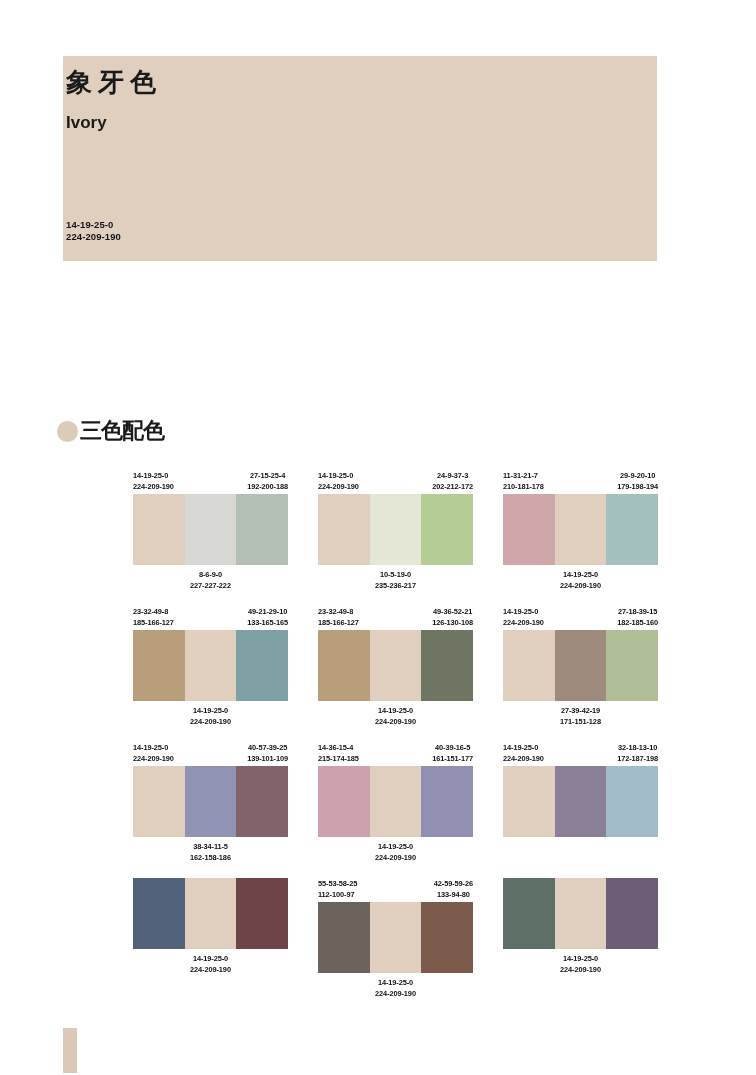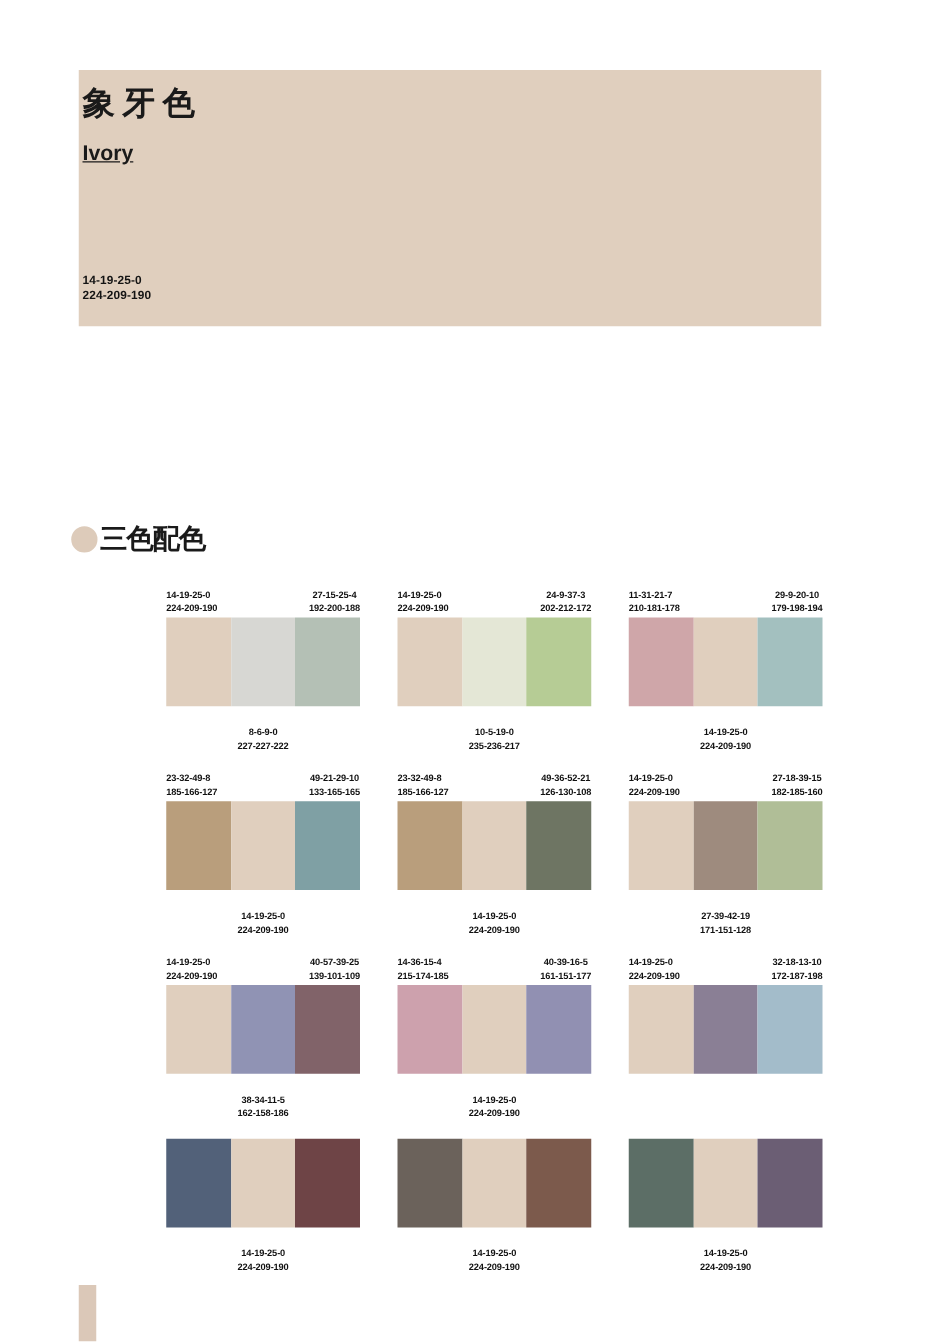--- a/index.html
+++ b/index.html
@@ -36,21 +36,20 @@
     font-family: Liberation Serif, serif;
   }
   #header-en-name {
     position: absolute;
     left: 66px;
     top: 114px;
     font-size: 17px;
     font-weight: bold;
     color: #1a1a1a;
     line-height: 1;
-    text-decoration: underline;
   }
   #header-codes {
     position: absolute;
     left: 66px;
     top: 219px;
     font-size: 9.5px;
     font-weight: bold;
     color: #141414;
     line-height: 12px;
     letter-spacing: 0.1px;
@@ -109,21 +108,21 @@
   }
   .code-block.left  { text-align: left; }
   .code-block.right { text-align: center; }
   .combo-swatches {
     display: flex;
     width: 155px;
     height: 71px;
   }
   .swatch { flex: 1 1 0; height: 100%; }
   .combo-bottom-label {
-    margin-top: 15px;
+    margin-top: 4px;
     text-align: center;
   }
   .combo-bottom-label .code-block { text-align: center; }
 
   
   #page-marker {
     position: absolute;
     left: 63px;
     top: 1028px;
     width: 14px;
@@ -356,20 +355,30 @@
         <div class="swatch" style="background: rgb(110, 68, 70);"></div>
       </div>
       <div class="combo-bottom-label">
         <div class="code-block center">
           <div>14-19-25-0</div>
           <div>224-209-190</div>
         </div>
       </div>
     </div>
     <div class="combo">
+      <div class="combo-top-labels">
+        <div class="code-block left">
+          <div>55-53-58-25</div>
+          <div>112-100-97</div>
+        </div>
+        <div class="code-block right">
+          <div>42-59-59-26</div>
+          <div>133-94-80</div>
+        </div>
+      </div>
       <div class="combo-swatches">
         <div class="swatch" style="background: rgb(107, 98, 91);"></div>
         <div class="swatch" style="background: rgb(224, 207, 190);"></div>
         <div class="swatch" style="background: rgb(124, 90, 76);"></div>
       </div>
       <div class="combo-bottom-label">
         <div class="code-block center">
           <div>14-19-25-0</div>
           <div>224-209-190</div>
         </div>

